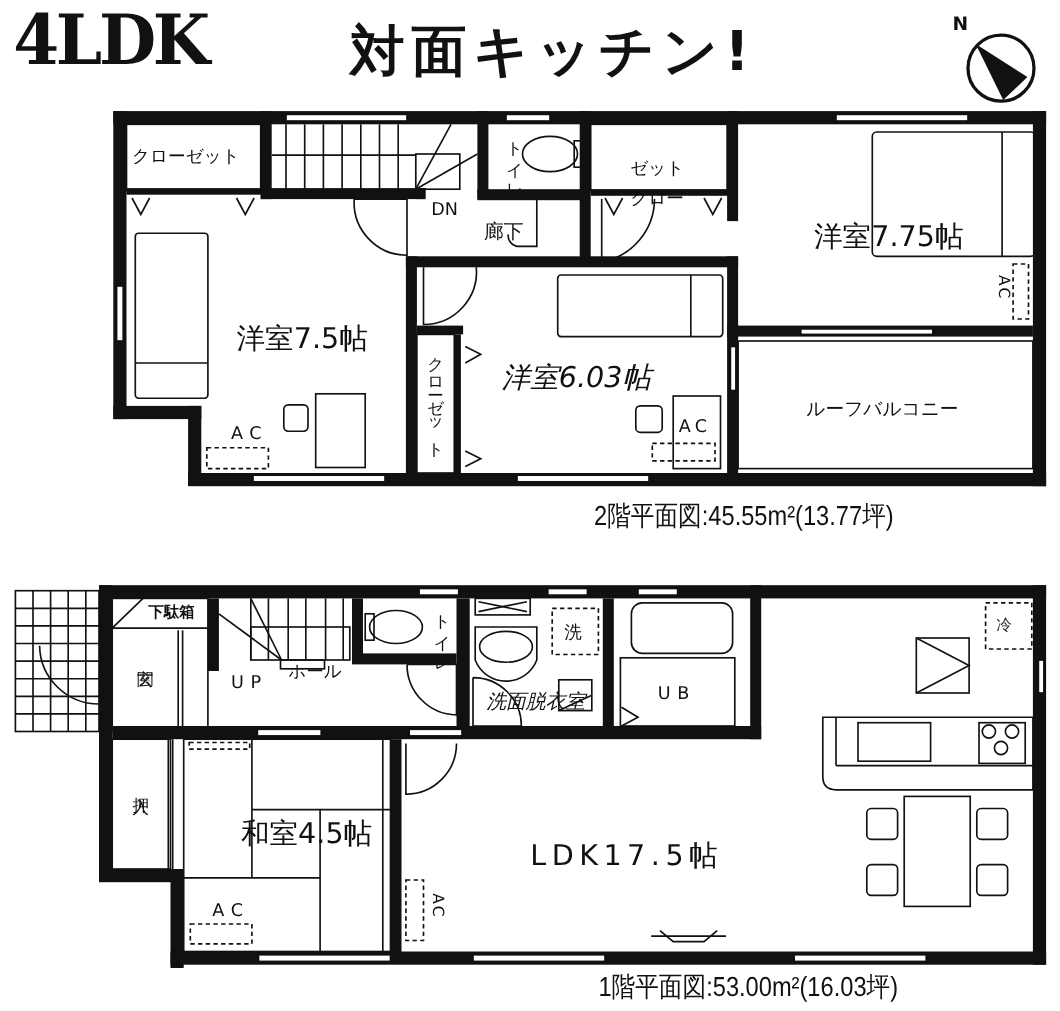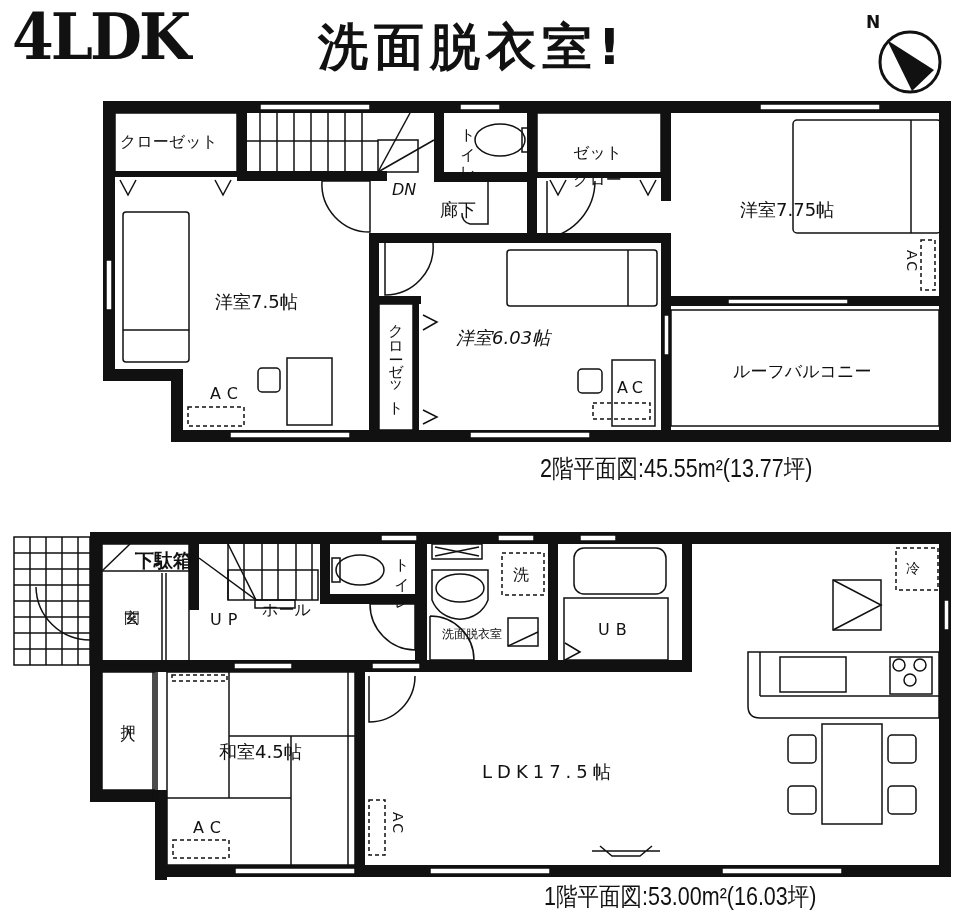--- a/index.html
+++ b/index.html
@@ -3,30 +3,30 @@
 <meta charset="utf-8">
 <style>
   html, body { margin:0; padding:0; background:#ffffff; }
   body { width:964px; height:919px; position:relative; overflow:hidden;
          font-family:"DejaVu Sans", sans-serif; color:#111; }
   .abs { position:absolute; }
   .headline-type { position:absolute; left:12px; top:2px; font-family:"DejaVu Serif", serif;
          font-weight:900; font-size:60px; letter-spacing:-3px; transform:scaleY(1.05); }
   .headline-catch { position:absolute; left:318px; top:14px; font-weight:bold; font-size:50px; letter-spacing:6px; }
   .area-label { position:absolute; font-size:25px; font-family:"Liberation Sans", sans-serif; letter-spacing:0px; transform:scaleX(0.86); transform-origin:left top; }
-  .room { position:absolute; font-size:18px; white-space:nowrap; }
+  .room { position:absolute; font-size:26px; white-space:nowrap; }
   .sm { position:absolute; font-size:16px; white-space:nowrap; }
   .vert { position:absolute; font-size:15px; writing-mode:vertical-rl; letter-spacing:2px; }
   svg { position:absolute; left:0; top:0; }
 </style>
 </head>
 <body>
 
 <div class="headline-type">4LDK</div>
-<div class="headline-catch">洗面脱衣室!</div>
+<div class="headline-catch">対面キッチン!</div>
 
 <div>
   <svg width="964" height="919" style="pointer-events:none">
     <circle cx="910" cy="62" r="30" fill="#fff" stroke="#111" stroke-width="3"></circle>
     <polygon points="887,40 934,70 912,91" fill="#111"></polygon>
   </svg>
 </div>
 <div class="abs" style="left:866px;top:12px;font-weight:bold;font-size:17px;">N</div>
 
 <div>
@@ -126,21 +126,21 @@
     <rect x="593" y="403" width="57" height="16"></rect>
     <rect x="921" y="240" width="14" height="50"></rect>
   </g>
 </svg>
 </div>
 
 <div class="sm" style="left:120px;top:132px;">クローゼット</div>
 <div class="vert" style="left:458px;top:118px;">トイレ</div>
 <div class="sm" style="left:573px;top:122px;margin-top:48px;">クロー</div>
 <div class="sm" style="left:573px;top:143px;">ゼット</div>
-<div class="sm" style="left:392px;top:180px;font-style:italic;">DN</div>
+<div class="sm" style="left:392px;top:180px;">DN</div>
 <div class="sm" style="left:440px;top:198px;font-size:18px;">廊下</div>
 <div class="room" style="left:215px;top:290px;">洋室7.5帖</div>
 <div class="room" style="left:456px;top:326px;font-style:italic;">洋室6.03帖</div>
 <div class="room" style="left:740px;top:198px;">洋室7.75帖</div>
 <div class="vert" style="left:386px;top:313px;">クローゼット</div>
 <div class="sm" style="left:733px;top:360px;font-size:17px;text-align:center;">ルーフバルコニー</div>
 <div class="sm" style="left:210px;top:384px;letter-spacing:6px;">AC</div>
 <div class="sm" style="left:617px;top:378px;letter-spacing:4px;">AC</div>
 <div class="vert" style="left:904px;top:250px;font-size:14px;writing-mode:vertical-lr;">AC</div>
 <div class="area-label" style="left:540px;top:452px;">2階平面図:45.55m²(13.77坪)</div>
@@ -261,27 +261,27 @@
   <g fill="none" stroke="#111" stroke-width="1.5" stroke-dasharray="4,3">
     <rect x="502" y="553" width="42" height="42"></rect>
     <rect x="896" y="548" width="42" height="42"></rect>
     <rect x="173" y="840" width="56" height="18"></rect>
     <rect x="369" y="800" width="16" height="55"></rect>
     <rect x="172" y="675" width="55" height="6"></rect>
   </g>
 </svg>
 </div>
 
-<div class="sm" style="left:135px;top:548px;font-size:19px;font-weight:bold;font-family:Liberation Mono, monospace;">下駄箱</div>
+<div class="sm" style="left:135px;top:548px;font-size:14px;font-weight:bold;font-family:Liberation Mono, monospace;">下駄箱</div>
 <div class="vert" style="left:122px;top:597px;">玄関</div>
 <div class="sm" style="left:210px;top:610px;letter-spacing:6px;text-align:right;">UP</div>
 <div class="sm" style="left:262px;top:600px;">ホール</div>
 <div class="vert" style="left:392px;top:548px;">トイレ</div>
 <div class="sm" style="left:513px;top:565px;">洗</div>
-<div class="sm" style="left:442px;top:626px;font-size:12px;">洗面脱衣室</div>
+<div class="sm" style="left:442px;top:626px;font-size:18px;font-style:italic;">洗面脱衣室</div>
 <div class="sm" style="left:598px;top:620px;letter-spacing:6px;text-align:center;">UB</div>
 <div class="sm" style="left:906px;top:560px;font-size:14px;">冷</div>
 <div class="vert" style="left:118px;top:712px;">押入</div>
 <div class="room" style="left:200px;top:740px;margin-left:19px;">和室4.5帖</div>
 <div class="room" style="left:482px;top:760px;letter-spacing:5px;">LDK17.5帖</div>
 <div class="sm" style="left:193px;top:818px;letter-spacing:6px;">AC</div>
 <div class="vert" style="left:390px;top:812px;font-size:14px;writing-mode:vertical-lr;">AC</div>
 <div class="area-label" style="left:544px;top:880px;">1階平面図:53.00m²(16.03坪)</div>
 
 </body></html>

